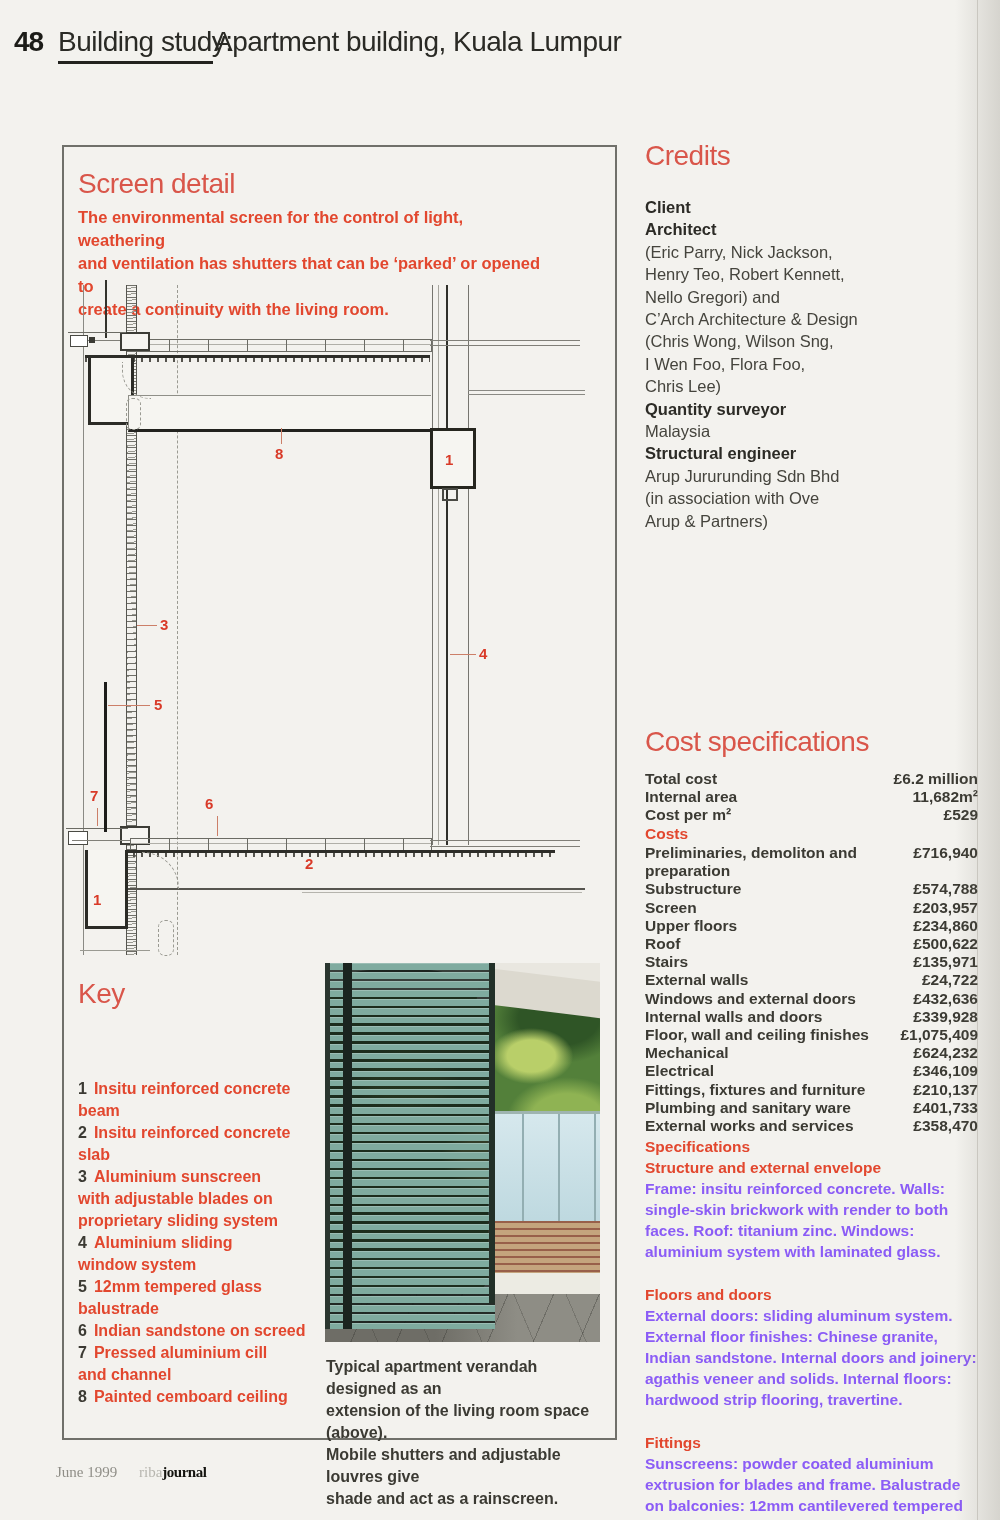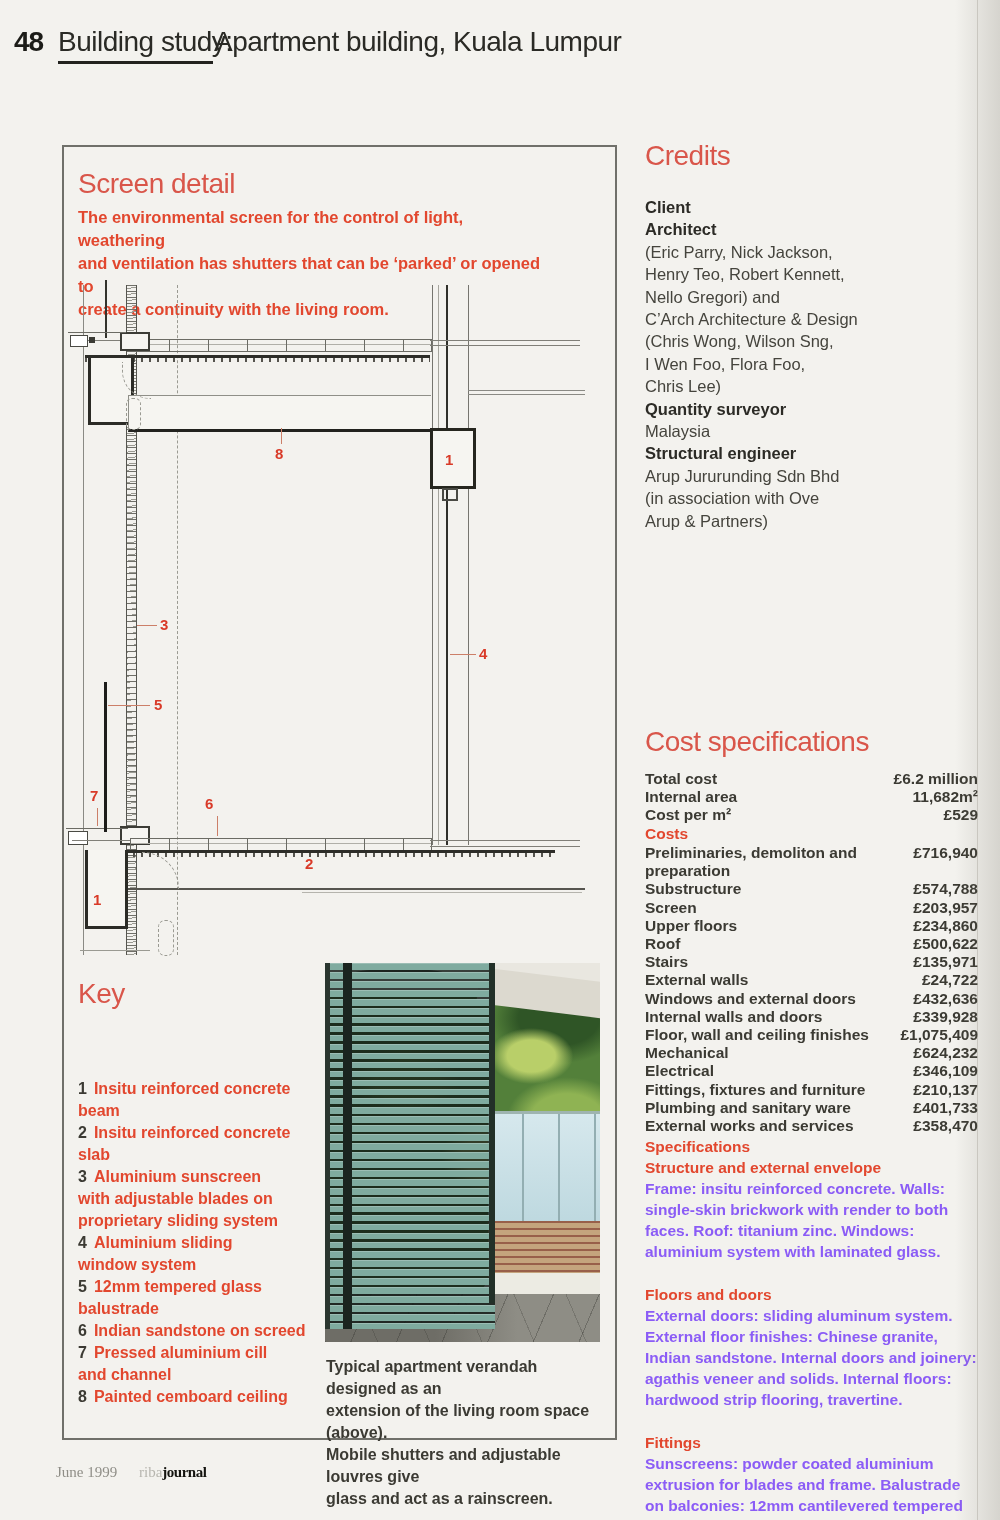--- a/index.html
+++ b/index.html
@@ -239,21 +239,21 @@
   <div class="abs" style="left:0;top:0;width:5px;height:366px;background:#2a362f;"></div>
   <div class="abs" style="left:18px;top:0;width:9px;height:366px;background:#1a241f;"></div>
   <div class="abs" style="left:164px;top:0;width:6px;height:340px;background:#223028;"></div>
 </div>
 
 <div class="abs" style="left:326px;top:1356px;width:282px;">
 
 <div class="caption-line">Typical apartment verandah designed as an</div>
     <div class="caption-line">extension of the living room space (above).</div>
     <div class="caption-line">Mobile shutters and adjustable louvres give</div>
-    <div class="caption-line">glass and act as a rainscreen.</div>
+    <div class="caption-line">shade and act as a rainscreen.</div>
   </div>
 
 <div class="abs red-head" style="left:645px;top:140px;">Credits</div>
 <div class="abs" style="left:645px;top:196px;width:320px;">
 
 <div class="credit-line bold">Client</div>
     <div class="credit-line bold">Architect</div>
     <div class="credit-line">(Eric Parry, Nick Jackson,</div>
     <div class="credit-line">Henry Teo, Robert Kennett,</div>
     <div class="credit-line">Nello Gregori) and</div>

